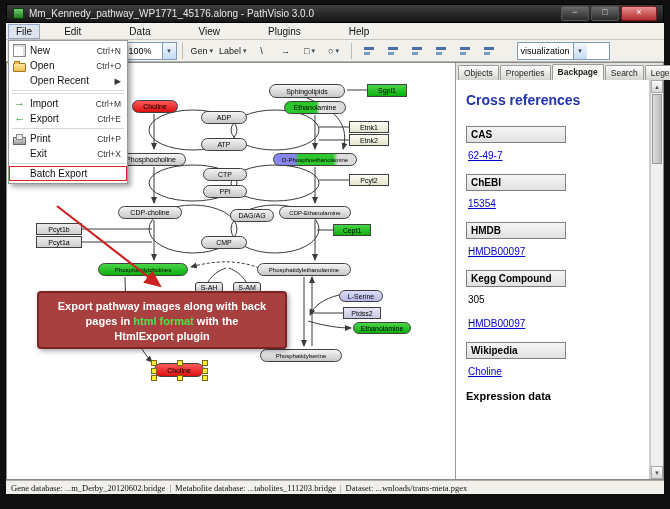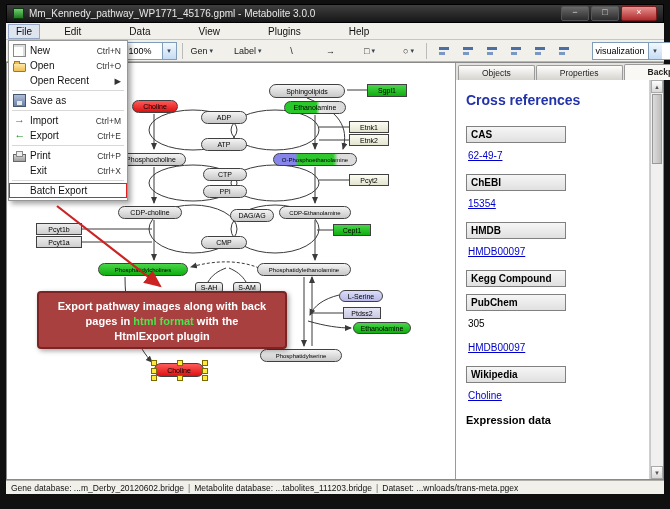--- a/index.html
+++ b/index.html
@@ -56,54 +56,54 @@
   .st-purple-pale{background:linear-gradient(#e6e6f4,#c8c8e4);border-radius:0;}
   .st-gene-pale{background:linear-gradient(#fcfcf2,#e4e4d0);border-radius:0;}
   .st-gene-gray{background:linear-gradient(#ececec,#cfcfcf);border-radius:0;}
   .st-gene-green{background:linear-gradient(#49d549,#0fae0f);border-radius:0;}
   .handle{position:absolute;width:6px;height:6px;background:#ffe93a;border:1px solid #7a6a00;z-index:6;box-sizing:border-box;}
   .callout{position:absolute;left:30px;top:228px;width:250px;height:58px;background:#a84040;border:2px solid #7c2424;border-radius:4px;color:#fff;font-size:11px;font-weight:bold;text-align:center;line-height:15px;padding-top:6px;box-sizing:border-box;z-index:10;box-shadow:2px 2px 5px rgba(0,0,0,.35);}
   .hl-green{color:#4ce44c;}
   
   .sidebar{width:207px;position:relative;background:#eceae4;flex:none;}
   .tabs{display:flex;height:17px;align-items:flex-end;padding-left:2px;border-bottom:1px solid #fff;background:#e4e2dc;}
-  .tab{font-size:8.5px;padding:2px 23px 2px;border:1px solid #9a9a9a;border-bottom:none;background:linear-gradient(#fdfdfd,#d6d4ce);margin-right:1px;border-radius:2px 2px 0 0;color:#222;white-space:nowrap;}
+  .tab{font-size:8.5px;padding:2px 5px 2px;border:1px solid #9a9a9a;border-bottom:none;background:linear-gradient(#fdfdfd,#d6d4ce);margin-right:1px;border-radius:2px 2px 0 0;color:#222;white-space:nowrap;}
   .tab.active{background:#faf8f4;font-weight:bold;padding-bottom:3px;}
   .bp{position:absolute;top:17px;left:0;right:13px;bottom:0;background:#fff;overflow:hidden;padding:8px 0 0 10px;border-right:1px solid #d0d0d0;box-sizing:border-box;}
   .bp-title{color:#2233aa;font-weight:bold;font-size:14px;margin:4px 0 18px;}
   .bp-header{width:100px;border:1px solid #808080;background:linear-gradient(#f6f6f6,#e0e0e0);font-weight:bold;font-size:10px;padding:2px 4px;margin-bottom:7px;box-sizing:border-box;}
   .bp-value{font-size:10px;margin:0 0 13px 2px;color:#000;}
   .bp-value.link{color:#0000cc;text-decoration:underline;}
   .bp-footer{font-weight:bold;font-size:11px;margin-top:8px;color:#000;}
   .vscroll{position:absolute;top:17px;right:0;width:13px;bottom:0;background:#f0f0f0;border-left:1px solid #c8c8c8;box-sizing:border-box;}
   .sb-btn{height:13px;background:linear-gradient(#fdfdfd,#d8d8d8);border:1px solid #aaa;font-size:6px;text-align:center;line-height:12px;color:#555;box-sizing:border-box;}
   .sb-btn.down{position:absolute;bottom:0;left:0;right:0;}
   .sb-thumb{position:absolute;top:14px;left:1px;right:1px;height:70px;background:linear-gradient(90deg,#dcdcdc,#bcbcbc);border:1px solid #999;box-sizing:border-box;}
   
-  .statusbar{position:absolute;left:6px;right:6px;bottom:15px;height:14px;background:#f2f0eb;border-top:1px solid #b0aea8;font-size:8.5px;display:flex;align-items:center;padding:0 5px;box-sizing:border-box;color:#111;white-space:nowrap;overflow:hidden;}
+  .statusbar{position:absolute;left:6px;right:6px;bottom:15px;height:14px;background:#f2f0eb;border-top:1px solid #b0aea8;font-size:8.5px;display:flex;align-items:center;padding:0 5px;box-sizing:border-box;color:#111;white-space:nowrap;overflow:hidden;font-family:Liberation Serif, serif;}
   .statusbar .sep{margin:0 4px;color:#666;}
   
   .filemenu{position:absolute;top:40px;left:8px;width:118px;background:#fff;border:1px solid #979797;box-shadow:3px 3px 5px rgba(0,0,0,.35);z-index:55;padding:2px 0;}
   .mrow{display:flex;align-items:center;height:15px;padding:0 6px 0 4px;gap:4px;font-size:10px;color:#111;}
   .mrow .mlabel{flex:none;}
   .mrow .sc{margin-left:auto;font-size:8.5px;color:#333;}
   .mrow.disabled{color:#9a9a9a;}
   .mrow.disabled .sc{color:#9a9a9a;}
   .mrow.hl{outline:1.6px solid #dd2222;outline-offset:-1px;}
   .msep{height:1px;background:#d8d8d8;margin:2px 3px;}
   .overlay{position:absolute;inset:0;z-index:70;pointer-events:none;}
 </style>
 </head>
 <body>
 
 <div class="screen">
 
   <div class="titlebar">
     <span class="app-ic"></span>
-    <span class="title">Mm_Kennedy_pathway_WP1771_45176.gpml - Metabolite 3.0.0</span>
+    <span class="title">Mm_Kennedy_pathway_WP1771_45176.along - PathVisio 3.0.0</span>
     <span class="ctrls">
       <span class="ctrl">−</span>
       <span class="ctrl">□</span>
       <span class="ctrl close">×</span>
     </span>
   </div>
 
   <div class="menubar">
       <div class="menu-item active">File</div>
       <div class="menu-item">Edit</div>
@@ -125,21 +125,21 @@
           <span class="ic ic-disk"></span>
         </span>
       </span>
     <span class="tb-sep"></span>
     <span class="tb-label">Zoom:</span>
     <span class="combo">
       <span class="val">100%</span>
       <span class="arrow-btn">▾</span>
     </span>
     <span class="tb-sep"></span>
-    <span id="tb-tools" style="display:flex;gap:15px;">
+    <span id="tb-tools" style="display:flex;">
         <span class="tb-btn">Gen<span class="dd">▾</span></span>
         <span class="tb-btn">Label<span class="dd">▾</span></span>
         <span class="tb-btn">\</span>
         <span class="tb-btn">→</span>
         <span class="tb-btn">□<span class="dd">▾</span></span>
         <span class="tb-btn">○<span class="dd">▾</span></span>
       </span>
     <span class="tb-sep"></span>
     <span id="tb-aligns" style="display:flex;">
         <span class="tb-btn">
@@ -267,21 +267,20 @@
               <div class="bp-value link">15354</div>
             </div>
             <div class="bp-section">
               <div class="bp-header">HMDB</div>
               <div class="bp-value link">HMDB00097</div>
             </div>
             <div class="bp-section">
               <div class="bp-header">Kegg Compound</div>
             </div>
             <div class="bp-section">
-              <div class="bp-header">PubChem</div>
               <div class="bp-value">305</div>
             </div>
             <div class="bp-section">
               <div class="bp-value link">HMDB00097</div>
             </div>
             <div class="bp-section">
               <div class="bp-header">Wikipedia</div>
               <div class="bp-value link">Choline</div>
             </div>
           </div>
@@ -313,25 +312,20 @@
         <span class="ic ic-folder"></span>
         <span class="mlabel">Open</span>
         <span class="sc">Ctrl+O</span>
       </div>
       <div class="mrow">
         <span class="ic ic-none"></span>
         <span class="mlabel">Open Recent</span>
         <span class="sc">▶</span>
       </div>
       <div class="msep"></div>
-      <div class="mrow">
-        <span class="ic ic-disk"></span>
-        <span class="mlabel">Save as</span>
-        <span class="sc"></span>
-      </div>
       <div class="msep"></div>
       <div class="mrow">
         <span class="ic ic-import"></span>
         <span class="mlabel">Import</span>
         <span class="sc">Ctrl+M</span>
       </div>
       <div class="mrow">
         <span class="ic ic-export"></span>
         <span class="mlabel">Export</span>
         <span class="sc">Ctrl+E</span>

